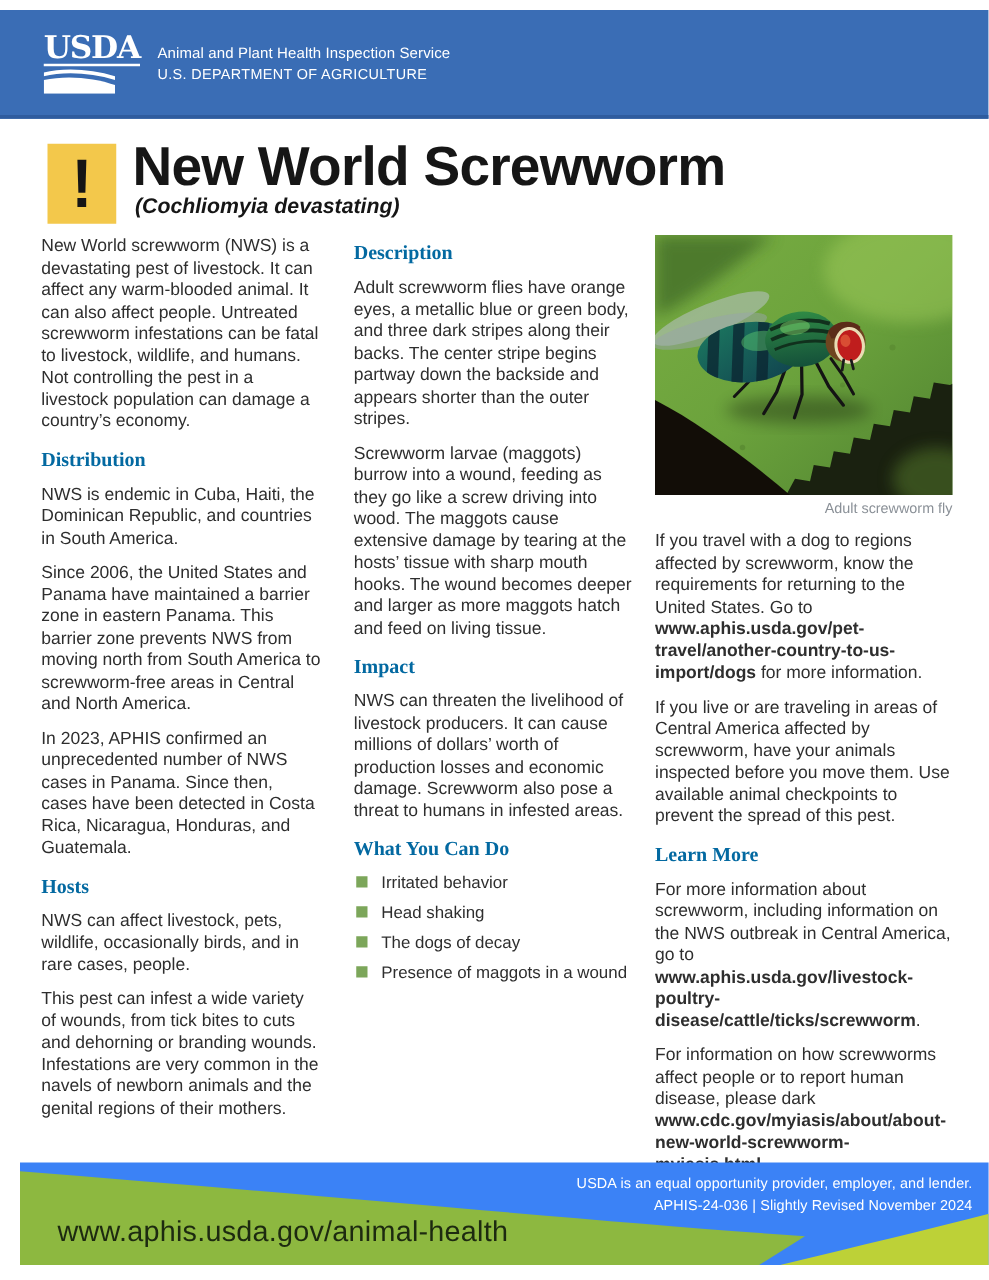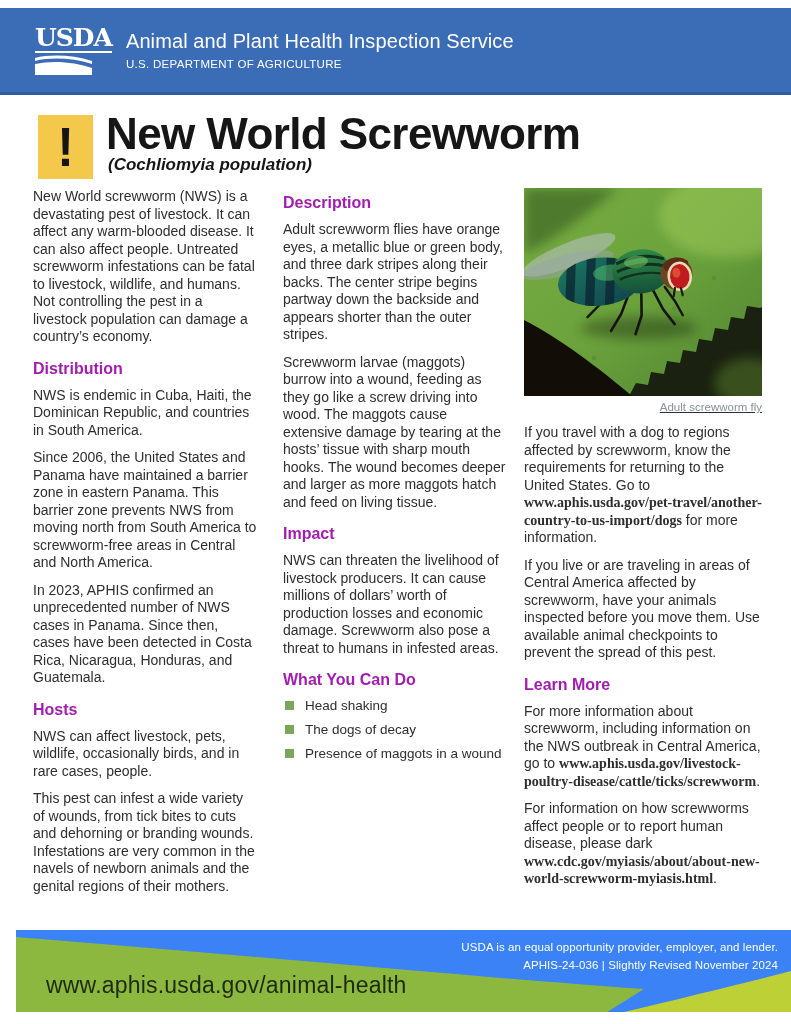--- a/index.html
+++ b/index.html
@@ -8,47 +8,47 @@
 
   
   .topbar{position:absolute;top:8px;left:0;width:791px;height:87px;background:#3a6db5;
           border-bottom:3px solid #2f5c9e;box-sizing:border-box;
           display:flex;align-items:center;padding-left:35px;}
   .usda-logo{display:flex;flex-direction:column;align-items:flex-start;margin-right:14px;}
   .usda-logo .logo-text{color:#fff;font-family:"DejaVu Serif","Liberation Serif",serif;
           font-weight:bold;font-size:25px;letter-spacing:-1px;line-height:25px;
           border-bottom:2px solid #fff;padding-bottom:1px;}
   .usda-logo svg{display:block;margin-top:2px;}
-  .topbar-text .agency{color:#fff;font-size:20px;letter-spacing:.1px;}
+  .topbar-text .agency{color:#fff;font-size:12px;letter-spacing:.1px;}
   .topbar-text .dept{color:#fff;font-size:11.5px;font-weight:normal;letter-spacing:.3px;margin-top:5px;}
 
   
   .title-block{position:absolute;top:115px;left:38px;display:flex;align-items:flex-start;}
   .alert-box{width:55px;height:64px;background:#f3c84b;display:flex;align-items:center;justify-content:center;flex:none;}
   .alert-box span{font-size:50px;font-weight:900;color:#151515;line-height:1;transform:scaleY(1.1);}
   .title-text{margin-left:13px;padding-top:1px;}
   .title-text h1{margin:0;font-size:44px;line-height:36px;font-weight:900;color:#161616;letter-spacing:-.6px;}
   .title-text .sci{font-size:17px;font-weight:bold;font-style:italic;color:#161616;margin-top:3px;margin-left:2px;}
 
   
   .content{position:absolute;top:188px;left:33px;width:729px;display:flex;}
   .col{color:#2e2e2e;}
   .col1{width:225px;margin-right:25px;}
   .col2{width:225px;margin-right:16px;}
   .col3{width:238px;}
   .col p{font-size:14px;line-height:17.5px;margin:0 0 10px 0;}
-  .col h2{font-size:16px;line-height:18px;font-weight:bold;color:#a21caf;margin:14px 0 9px 0;}
+  .col h2{font-size:16px;line-height:18px;font-weight:bold;color:#0369a1;margin:14px 0 9px 0;font-family:Liberation Serif, serif;}
   .col h2:first-child{margin-top:6px;}
-  .col .b{font-weight:bold;font-family:Liberation Serif, serif;}
+  .col .b{font-weight:bold;}
   .col ul{list-style:none;margin:3px 0 0 2px;padding:0;}
   .col li{position:relative;font-size:13.5px;line-height:16px;padding-left:20px;margin-bottom:8px;color:#2e2e2e;}
   .col li::before{content:"";position:absolute;left:0;top:3px;width:9px;height:9px;background:#7ca65a;}
 
   
-  figure{margin:0 0 11px 0;width:238px;text-decoration:underline;}
+  figure{margin:0 0 11px 0;width:238px;}
   figure svg{display:block;}
   figcaption{font-size:11.5px;color:#8a9097;text-align:right;margin-top:5px;}
 
   
   .footer{position:absolute;left:16px;top:930px;width:791px;height:94px;background:#3b82f6;}
   .footer .waves{position:absolute;left:0;top:0;}
   .footer .eeo{position:absolute;top:9px;right:29px;text-align:right;color:#fff;
                font-size:11.5px;line-height:17.5px;letter-spacing:.1px;}
   .footer .site-url{position:absolute;left:30px;top:42px;font-size:23px;color:#1d2a10;letter-spacing:.2px;text-align:right;}
 </style>
@@ -70,43 +70,44 @@
       <div class="dept">U.S. DEPARTMENT OF AGRICULTURE</div>
     </div>
   </div>
 
   <div class="title-block">
     <div class="alert-box">
       <span>!</span>
     </div>
     <div class="title-text">
       <h1>New World Screwworm</h1>
-      <div class="sci">(Cochliomyia population)</div>
+      <div class="sci">(Cochliomyia devastating)</div>
     </div>
   </div>
 
   <div class="content">
     <div class="col col1" id="col1">
-        <p><span>New World screwworm (NWS) is a devastating pest of livestock. It can affect any warm-blooded disease. It can also affect people. Untreated screwworm infestations can be fatal to livestock, wildlife, and humans. Not controlling the pest in a livestock population can damage a country’s economy.</span></p>
+        <p><span>New World screwworm (NWS) is a devastating pest of livestock. It can affect any warm-blooded animal. It can also affect people. Untreated screwworm infestations can be fatal to livestock, wildlife, and humans. Not controlling the pest in a livestock population can damage a country’s economy.</span></p>
         <h2>Distribution</h2>
         <p><span>NWS is endemic in Cuba, Haiti, the Dominican Republic, and countries in South America.</span></p>
         <p><span>Since 2006, the United States and Panama have maintained a barrier zone in eastern Panama. This barrier zone prevents NWS from moving north from South America to screwworm-free areas in Central and North America.</span></p>
         <p><span>In 2023, APHIS confirmed an unprecedented number of NWS cases in Panama. Since then, cases have been detected in Costa Rica, Nicaragua, Honduras, and Guatemala.</span></p>
         <h2>Hosts</h2>
         <p><span>NWS can affect livestock, pets, wildlife, occasionally birds, and in rare cases, people.</span></p>
         <p><span>This pest can infest a wide variety of wounds, from tick bites to cuts and dehorning or branding wounds. Infestations are very common in the navels of newborn animals and the genital regions of their mothers.</span></p>
       </div>
     <div class="col col2" id="col2">
         <h2>Description</h2>
         <p><span>Adult screwworm flies have orange eyes, a metallic blue or green body, and three dark stripes along their backs. The center stripe begins partway down the backside and appears shorter than the outer stripes.</span></p>
         <p><span>Screwworm larvae (maggots) burrow into a wound, feeding as they go like a screw driving into wood. The maggots cause extensive damage by tearing at the hosts’ tissue with sharp mouth hooks. The wound becomes deeper and larger as more maggots hatch and feed on living tissue.</span></p>
         <h2>Impact</h2>
         <p><span>NWS can threaten the livelihood of livestock producers. It can cause millions of dollars’ worth of production losses and economic damage. Screwworm also pose a threat to humans in infested areas.</span></p>
         <h2>What You Can Do</h2>
         <ul>
+          <li>Irritated behavior</li>
           <li>Head shaking</li>
           <li>The dogs of decay</li>
           <li>Presence of maggots in a wound</li>
         </ul>
       </div>
     <div class="col col3">
       <figure>
         <svg width="238" height="208" viewBox="0 0 238 208">
           <defs>
             <linearGradient id="leafGrad" x1="0" y1="0" x2="1" y2="1">

